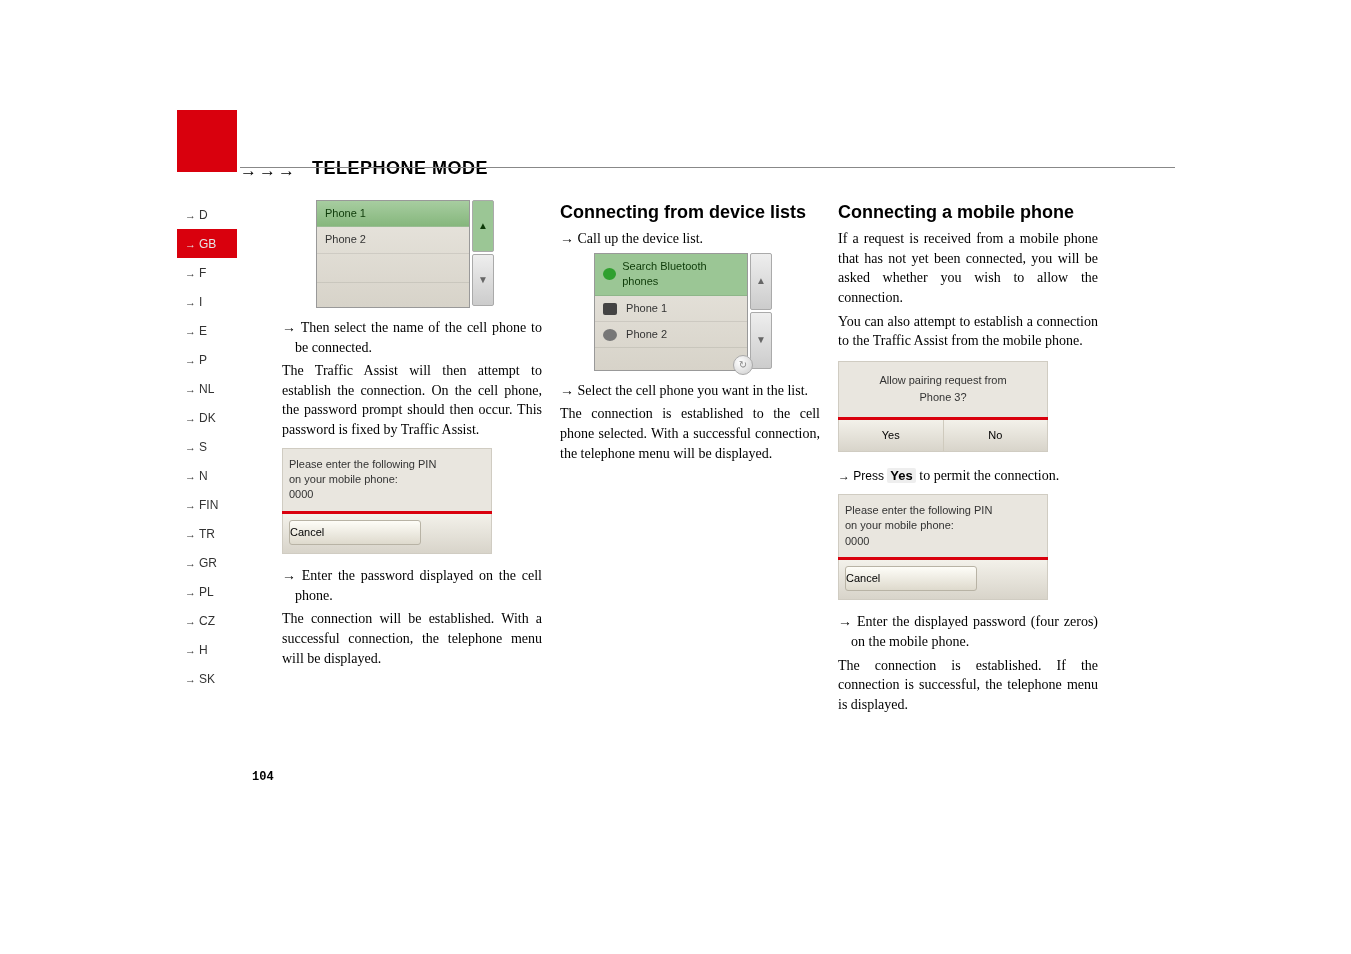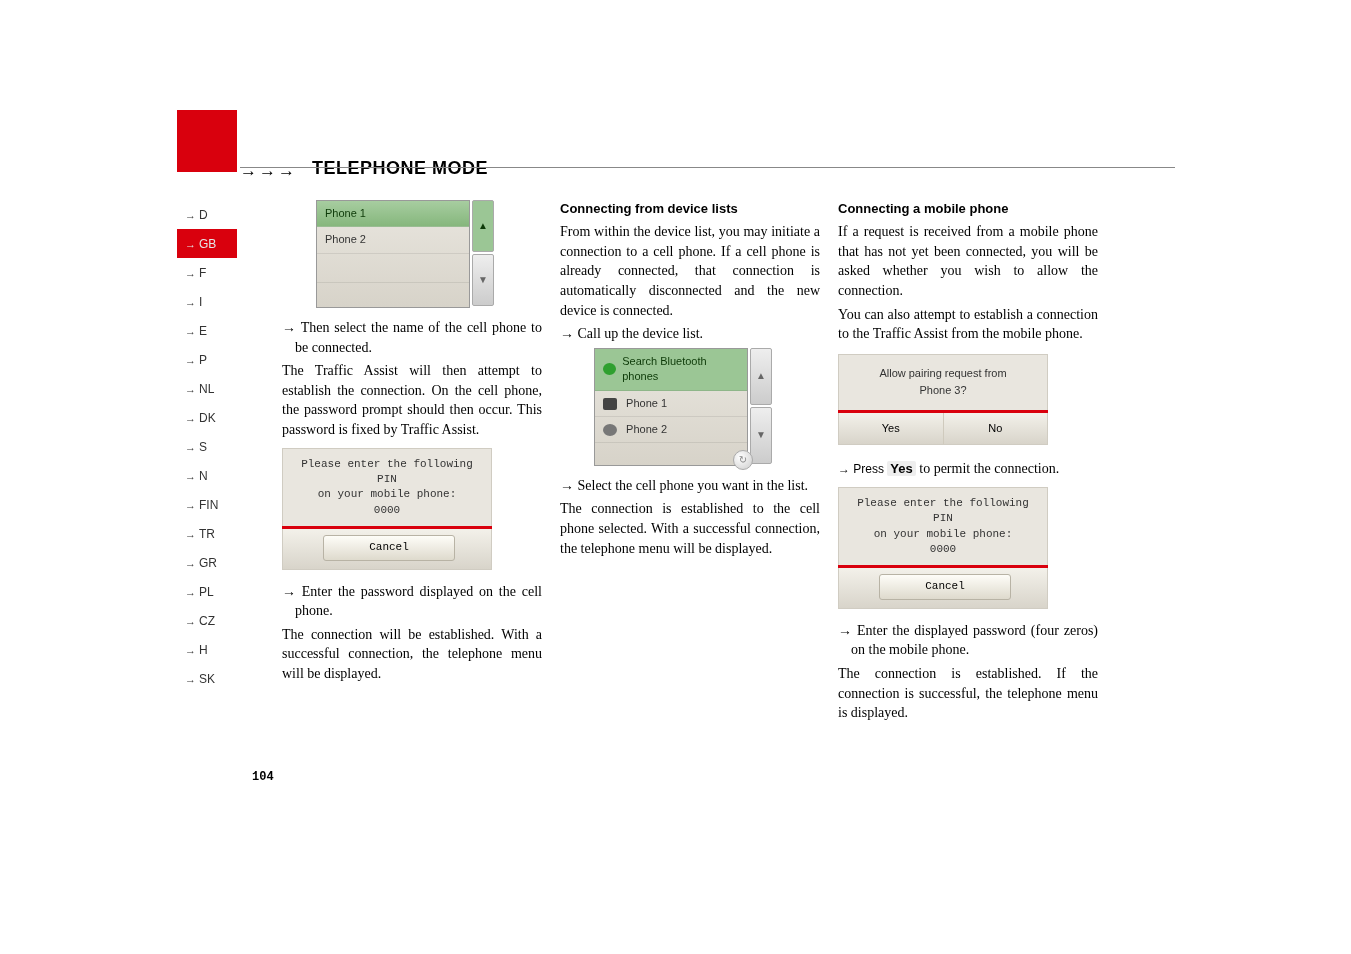--- a/index.html
+++ b/index.html
@@ -79,21 +79,21 @@
     line-height: 1.4;
   }
   .col1 { left: 282px; }
   .col2 { left: 560px; }
   .col3 { left: 838px; }
 
   .col p { margin: 0 0 4px 0; text-align: justify; }
   .col .section-heading {
     font-family: Arial, sans-serif;
     font-weight: bold;
-    font-size: 13px;
+    font-size: 18px;
     margin: 0 0 4px 0;
   }
   .step {
     text-indent: -13px;
     padding-left: 13px;
   }
   .step-mark {
     font-family: Arial, sans-serif;
     font-size: 12px;
   }
@@ -172,23 +172,23 @@
     font-size: 10px;
     display: flex;
     align-items: center;
     justify-content: center;
     color: #888;
   }
 
   
   .ui-pin {
     width: 210px;
-    font-family: Liberation Mono, monospace;
-    font-size: 11px;
-    text-align: center;
+    font-family: Liberation Sans, sans-serif;
+    font-size: 11px;
+    text-align: left;
     margin-top: 8px;
     margin-bottom: 12px;
   }
   .ui-pin .msg {
     background: #e9e6df;
     color: #333;
     padding: 8px 6px;
     line-height: 1.4;
     border: 1px solid #d0ccc2;
     border-bottom: none;
@@ -320,21 +320,20 @@
       <div class="cancel-btn">Cancel</div>
     </div>
   </div>
 
   <p class="step">→ Enter the password displayed on the cell phone.</p>
   <p>The connection will be established. With a successful connection, the telephone menu will be displayed.</p>
 </div>
 
 <div class="col col2">
   <div class="section-heading">Connecting from device lists</div>
-  <p>From within the device list, you may initiate a connection to a cell phone. If a cell phone is already connected, that connection is automatically disconnected and the new device is connected.</p>
   <p class="step">→ Call up the device list.</p>
 
   <div class="ui-phone-list" style="height:116px; width:188px;">
     <div class="rows" style="height:100%;">
       <div class="row title-row">
         <span class="icon" style="background:#2fa02f;border-radius:50%;"></span>
         <span>Search Bluetooth phones</span>
       </div>
       <div class="row">
         <span class="icon"></span>

